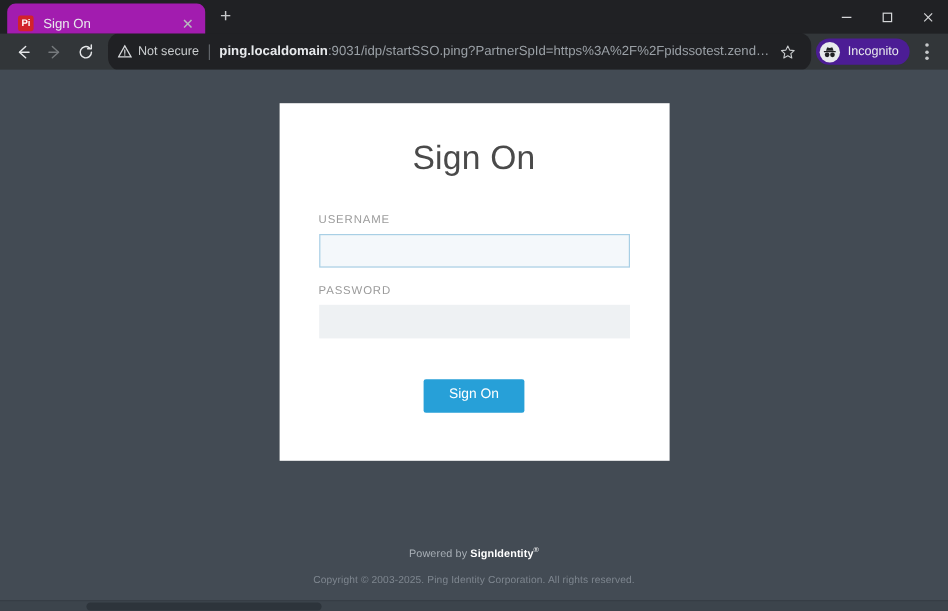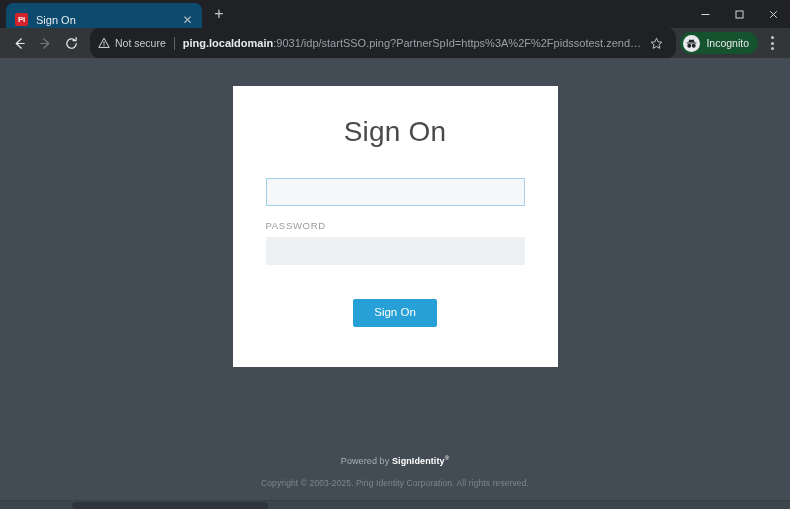--- a/index.html
+++ b/index.html
@@ -26,22 +26,22 @@
     height: 28px;
     background: #202124;
     display: flex;
     align-items: flex-end;
     position: relative;
     flex: 0 0 28px;
   }
 
   .tab {
     height: 25px;
-    width: 196px;
-    background: #0c4a6e;
+    width: 165px;
+    background: #a21caf;
     border-radius: 7px 7px 0 0;
     display: flex;
     align-items: center;
     padding: 8px 7px 0 9px;
     margin-left: 6px;
     position: relative;
   }
 
   .favicon {
     width: 13px;
@@ -186,21 +186,21 @@
   .star {
     flex: 0 0 22px;
     display: flex;
     align-items: center;
     justify-content: center;
     margin-left: 4px;
   }
 
   .incognito-badge {
     height: 22px;
-    background: #14532d;
+    background: #4c1d95;
     border-radius: 11px;
     display: flex;
     align-items: center;
     padding: 0 9px 0 3px;
     margin-left: 4px;
     flex: 0 0 auto;
   }
 
   .incog-avatar {
     width: 17px;
@@ -477,20 +477,21 @@
     </div>
   </div>
 
   <div class="viewport">
     <div class="page">
 
       <div class="card">
         <div class="card-title">Sign On</div>
 
         <div class="field">
+          <label class="field-label">USERNAME</label>
           <input class="field-input focused" type="text" autofocus="" value="" style="">
         </div>
 
         <div class="field">
           <label class="field-label">PASSWORD</label>
           <input class="field-input" type="password" value="" style="">
         </div>
 
         <div class="btn-row">
           <button class="signon-btn">Sign On</button>

